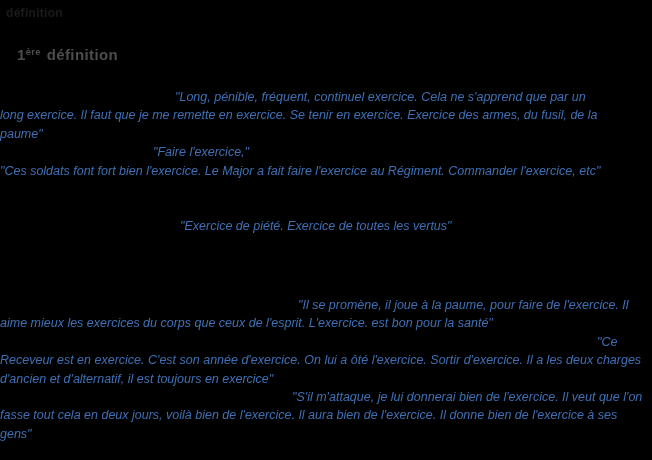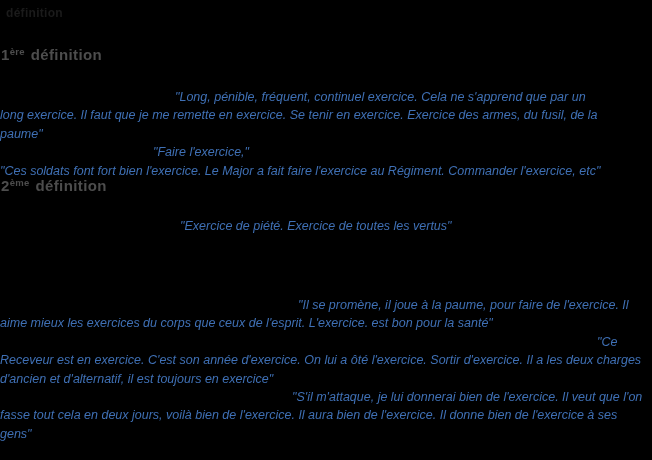--- a/index.html
+++ b/index.html
@@ -41,21 +41,21 @@
   .heading sup {
     font-size: 9.5px;
     font-weight: bold;
     letter-spacing: 0.2px;
     vertical-align: 5px;
     line-height: 0;
   }
   .heading .hlabel {
     margin-left: 6px;
   }
-  .h1 { top: 46px; }
+  .h1 { top: 46px; margin-left: 16px; }
   .h2 { top: 177px; }
   .h3 { top: 252px; }
 
   
   .qblock {
     position: absolute;
     left: 0;
     color: #3f70b5;
     font-style: italic;
     font-size: 12.5px;
@@ -87,23 +87,20 @@
   <div class="heading h1">
     <span>1</span><sup>ère</sup><span class="hlabel">définition</span>
   </div>
 
   <div class="qblock blockA">
     <p class="q-a0">"Long, pénible, fréquent, continuel exercice. Cela ne s'apprend que par un long exercice. Il faut que je me remette en exercice. Se tenir en exercice. Exercice des armes, du fusil, de la paume"</p>
     <p class="q-a1">"Faire l'exercice,"</p>
     <p class="q-a2">"Ces soldats font fort bien l'exercice. Le Major a fait faire l'exercice au Régiment. Commander l'exercice, etc"</p>
   </div>
 
-  <div class="heading h2">
-    <span>2</span><sup>ème</sup><span class="hlabel">définition</span>
-  </div>
 
   <div class="qblock blockB">
     <p class="q-b0">"Exercice de piété. Exercice de toutes les vertus"</p>
   </div>
 
 
   <div class="qblock blockC">
     <p class="q-c0">"Il se promène, il joue à la paume, pour faire de l'exercice. Il aime mieux les exercices du corps que ceux de l'esprit. L'exercice. est bon pour la santé"</p>
     <p class="q-c1">"Ce Receveur est en exercice. C'est son année d'exercice. On lui a ôté l'exercice. Sortir d'exercice. Il a les deux charges d'ancien et d'alternatif, il est toujours en exercice"</p>
     <p class="q-c2">"S'il m'attaque, je lui donnerai bien de l'exercice. Il veut que l'on fasse tout cela en deux jours, voilà bien de l'exercice. Il aura bien de l'exercice. Il donne bien de l'exercice à ses gens"</p>

